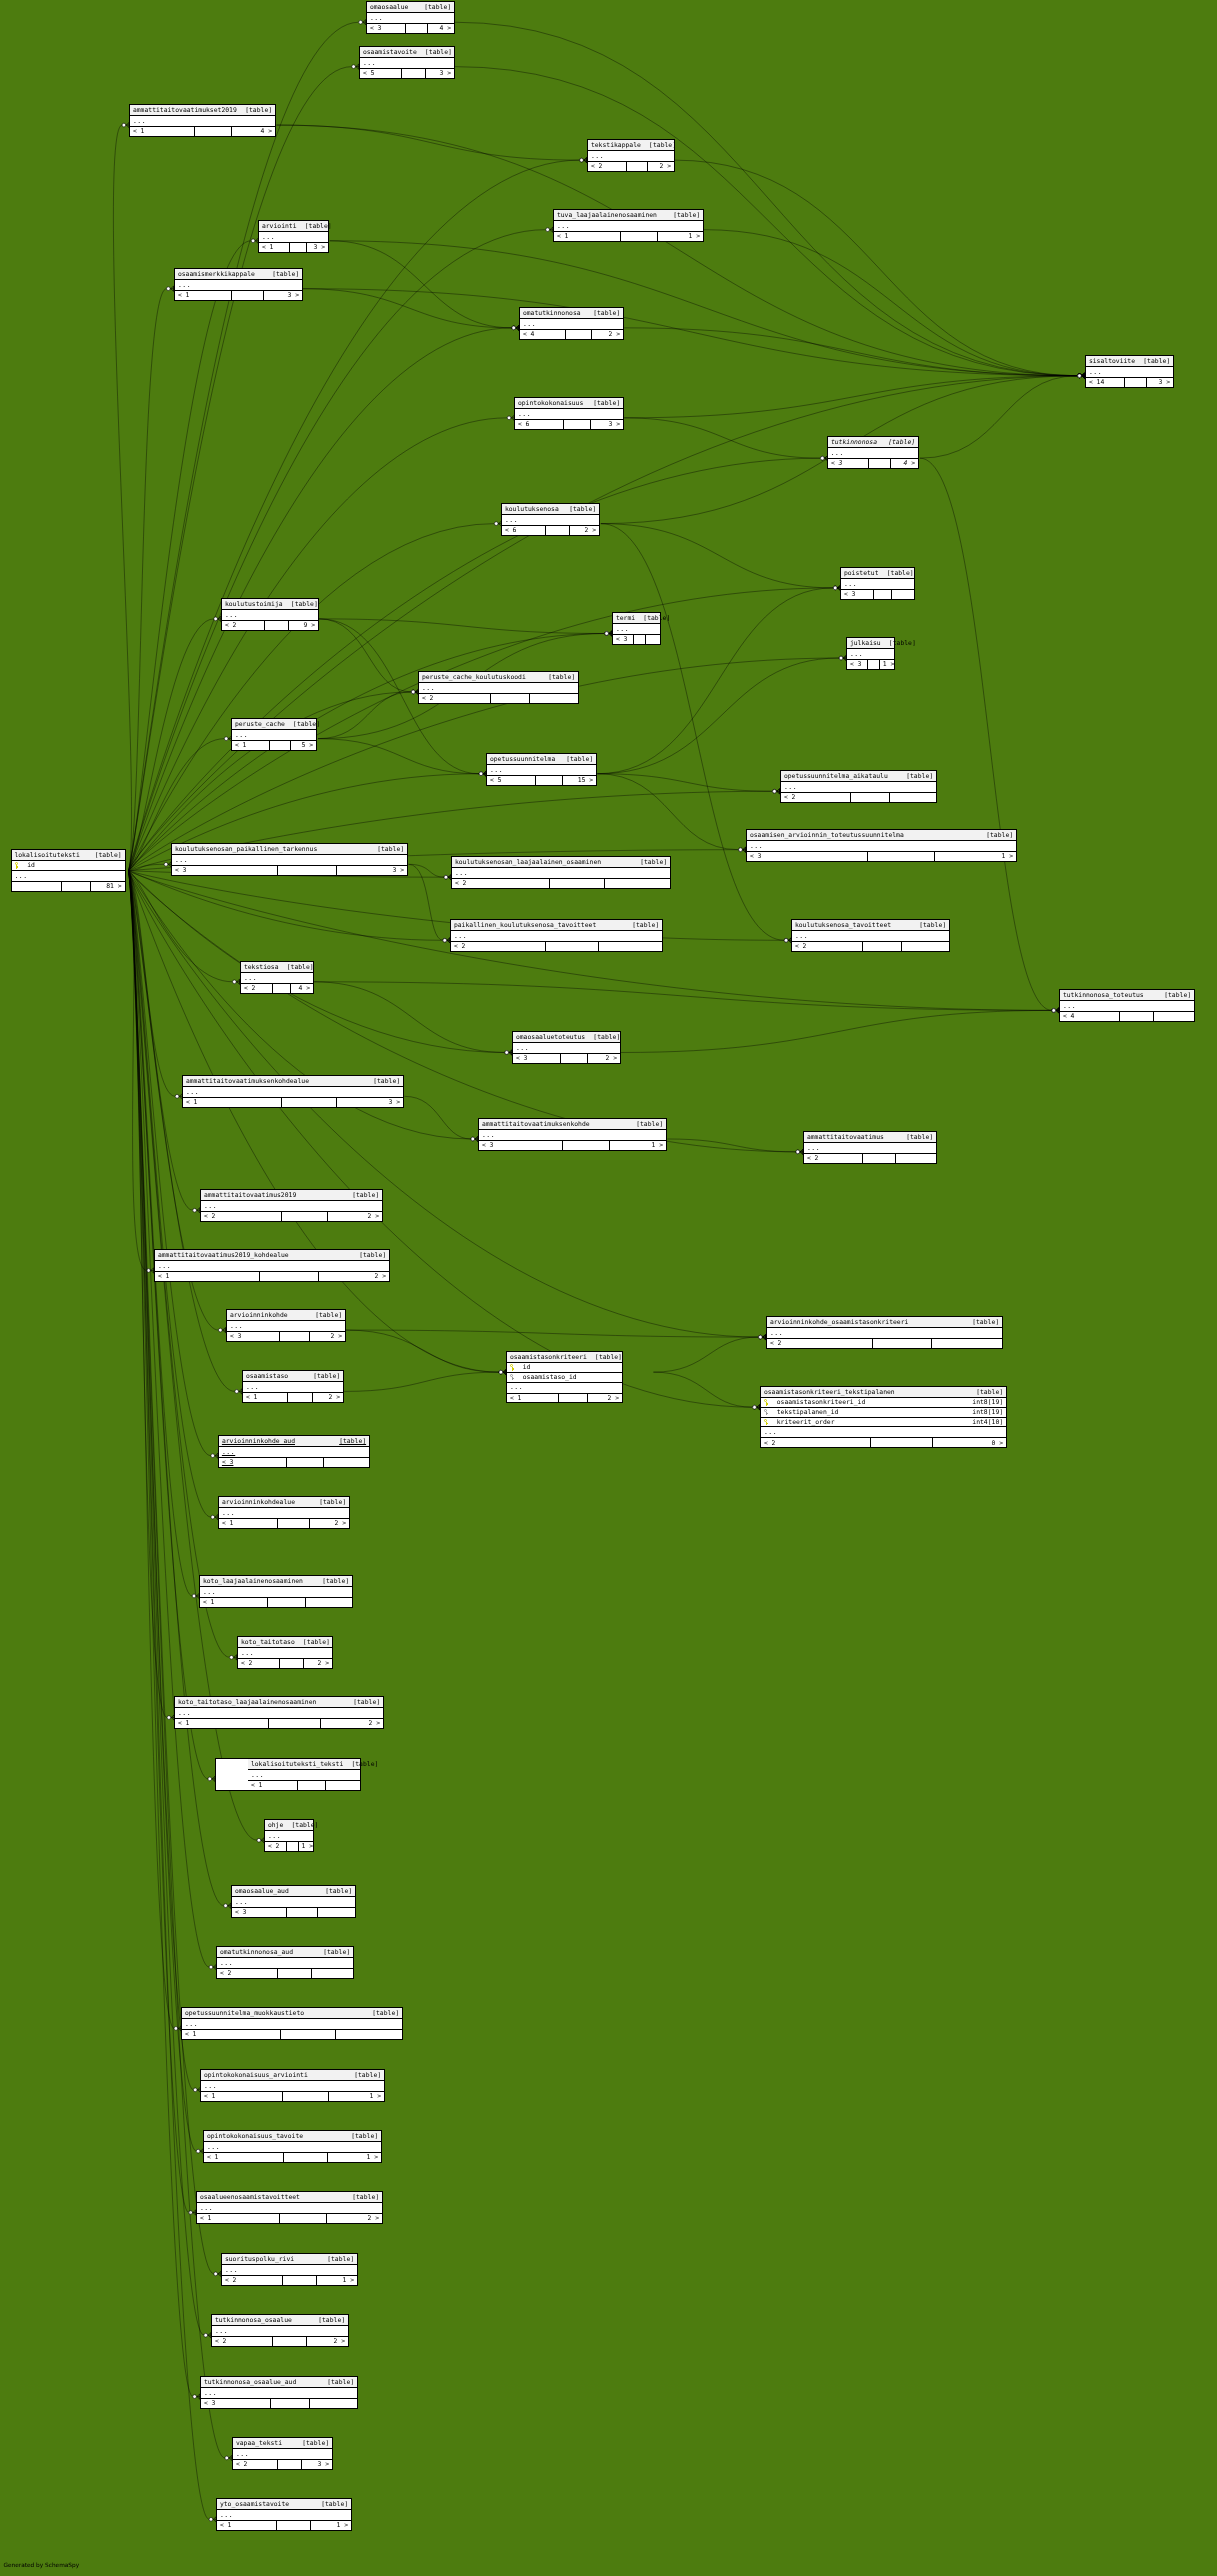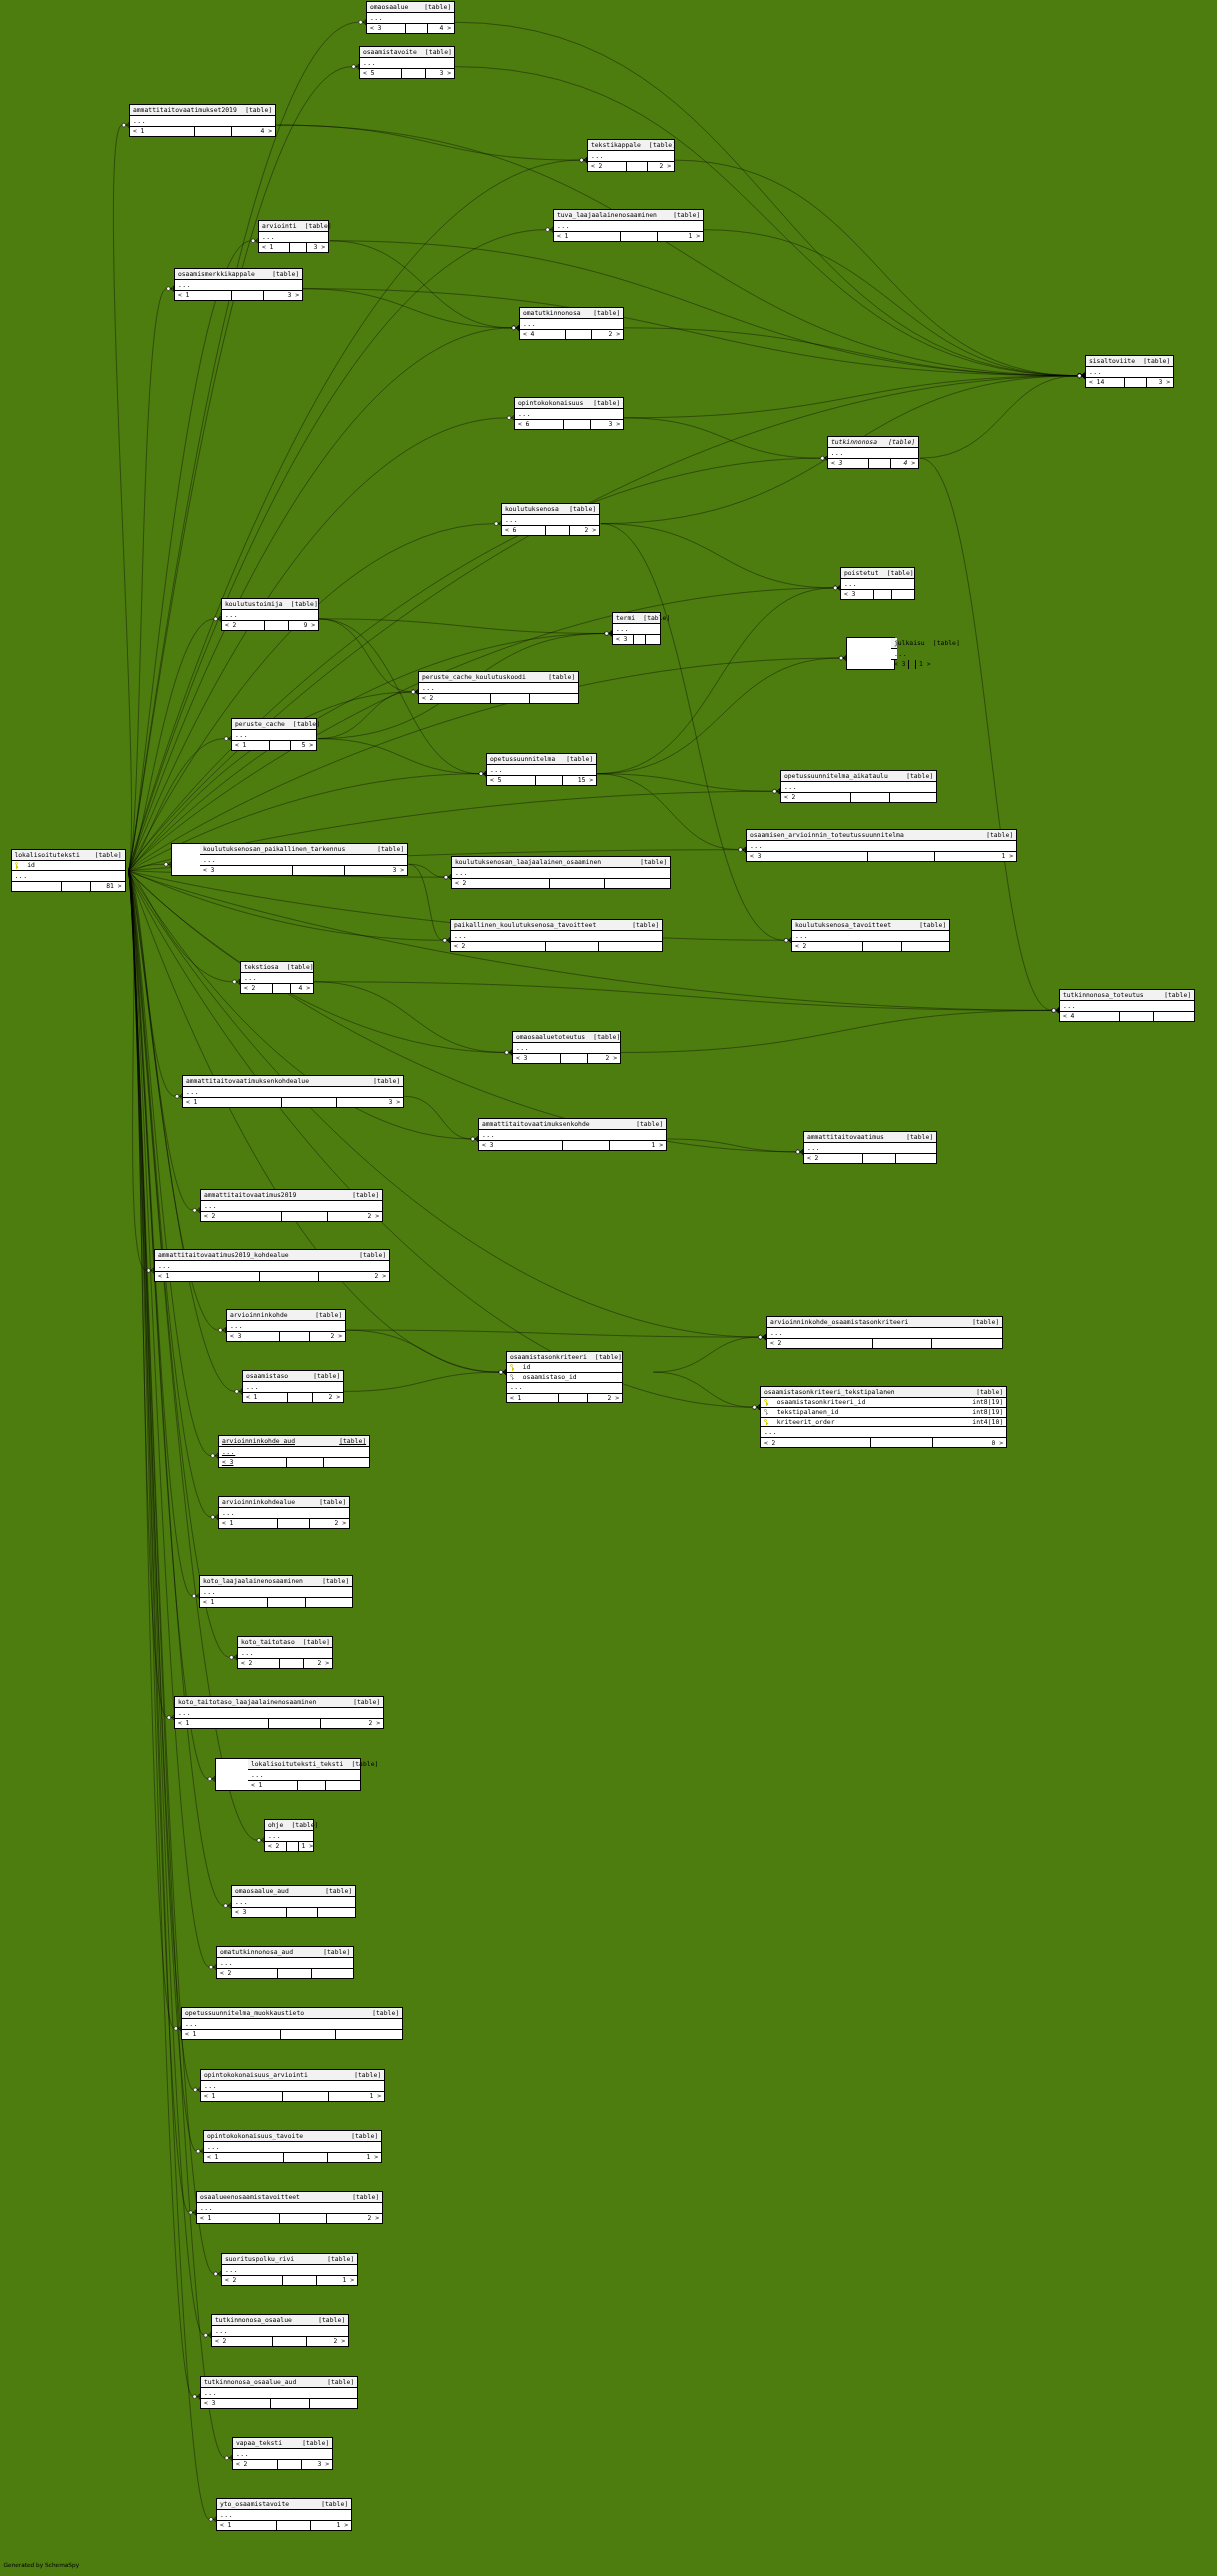--- a/index.html
+++ b/index.html
@@ -893,21 +893,21 @@
           <span class="nm">termi</span>
           <span class="tg">[table]</span>
         </div>
         <div class="ell">...</div>
         <div class="ftr">
           <div class="f1">&lt; 3</div>
           <div class="f2"></div>
           <div class="f3"></div>
         </div>
       </div>
-      <div class="tbl" style="left: 846px; top: 637px; width: 49px; padding-left: 44px;">
+      <div class="tbl" style="left: 846px; top: 637px; width: 49px;">
         <div class="hdr">
           <span class="nm">julkaisu</span>
           <span class="tg">[table]</span>
         </div>
         <div class="ell">...</div>
         <div class="ftr">
           <div class="f1">&lt; 3</div>
           <div class="f2"></div>
           <div class="f3">1 &gt;</div>
         </div>
@@ -953,21 +953,21 @@
           <span class="nm">opetussuunnitelma_aikataulu</span>
           <span class="tg">[table]</span>
         </div>
         <div class="ell">...</div>
         <div class="ftr">
           <div class="f1">&lt; 2</div>
           <div class="f2"></div>
           <div class="f3"></div>
         </div>
       </div>
-      <div class="tbl" style="left: 171px; top: 843px; width: 237px; padding-left: 28px;">
+      <div class="tbl" style="left: 171px; top: 843px; width: 237px;">
         <div class="hdr">
           <span class="nm">koulutuksenosan_paikallinen_tarkennus</span>
           <span class="tg">[table]</span>
         </div>
         <div class="ell">...</div>
         <div class="ftr">
           <div class="f1">&lt; 3</div>
           <div class="f2"></div>
           <div class="f3">3 &gt;</div>
         </div>

